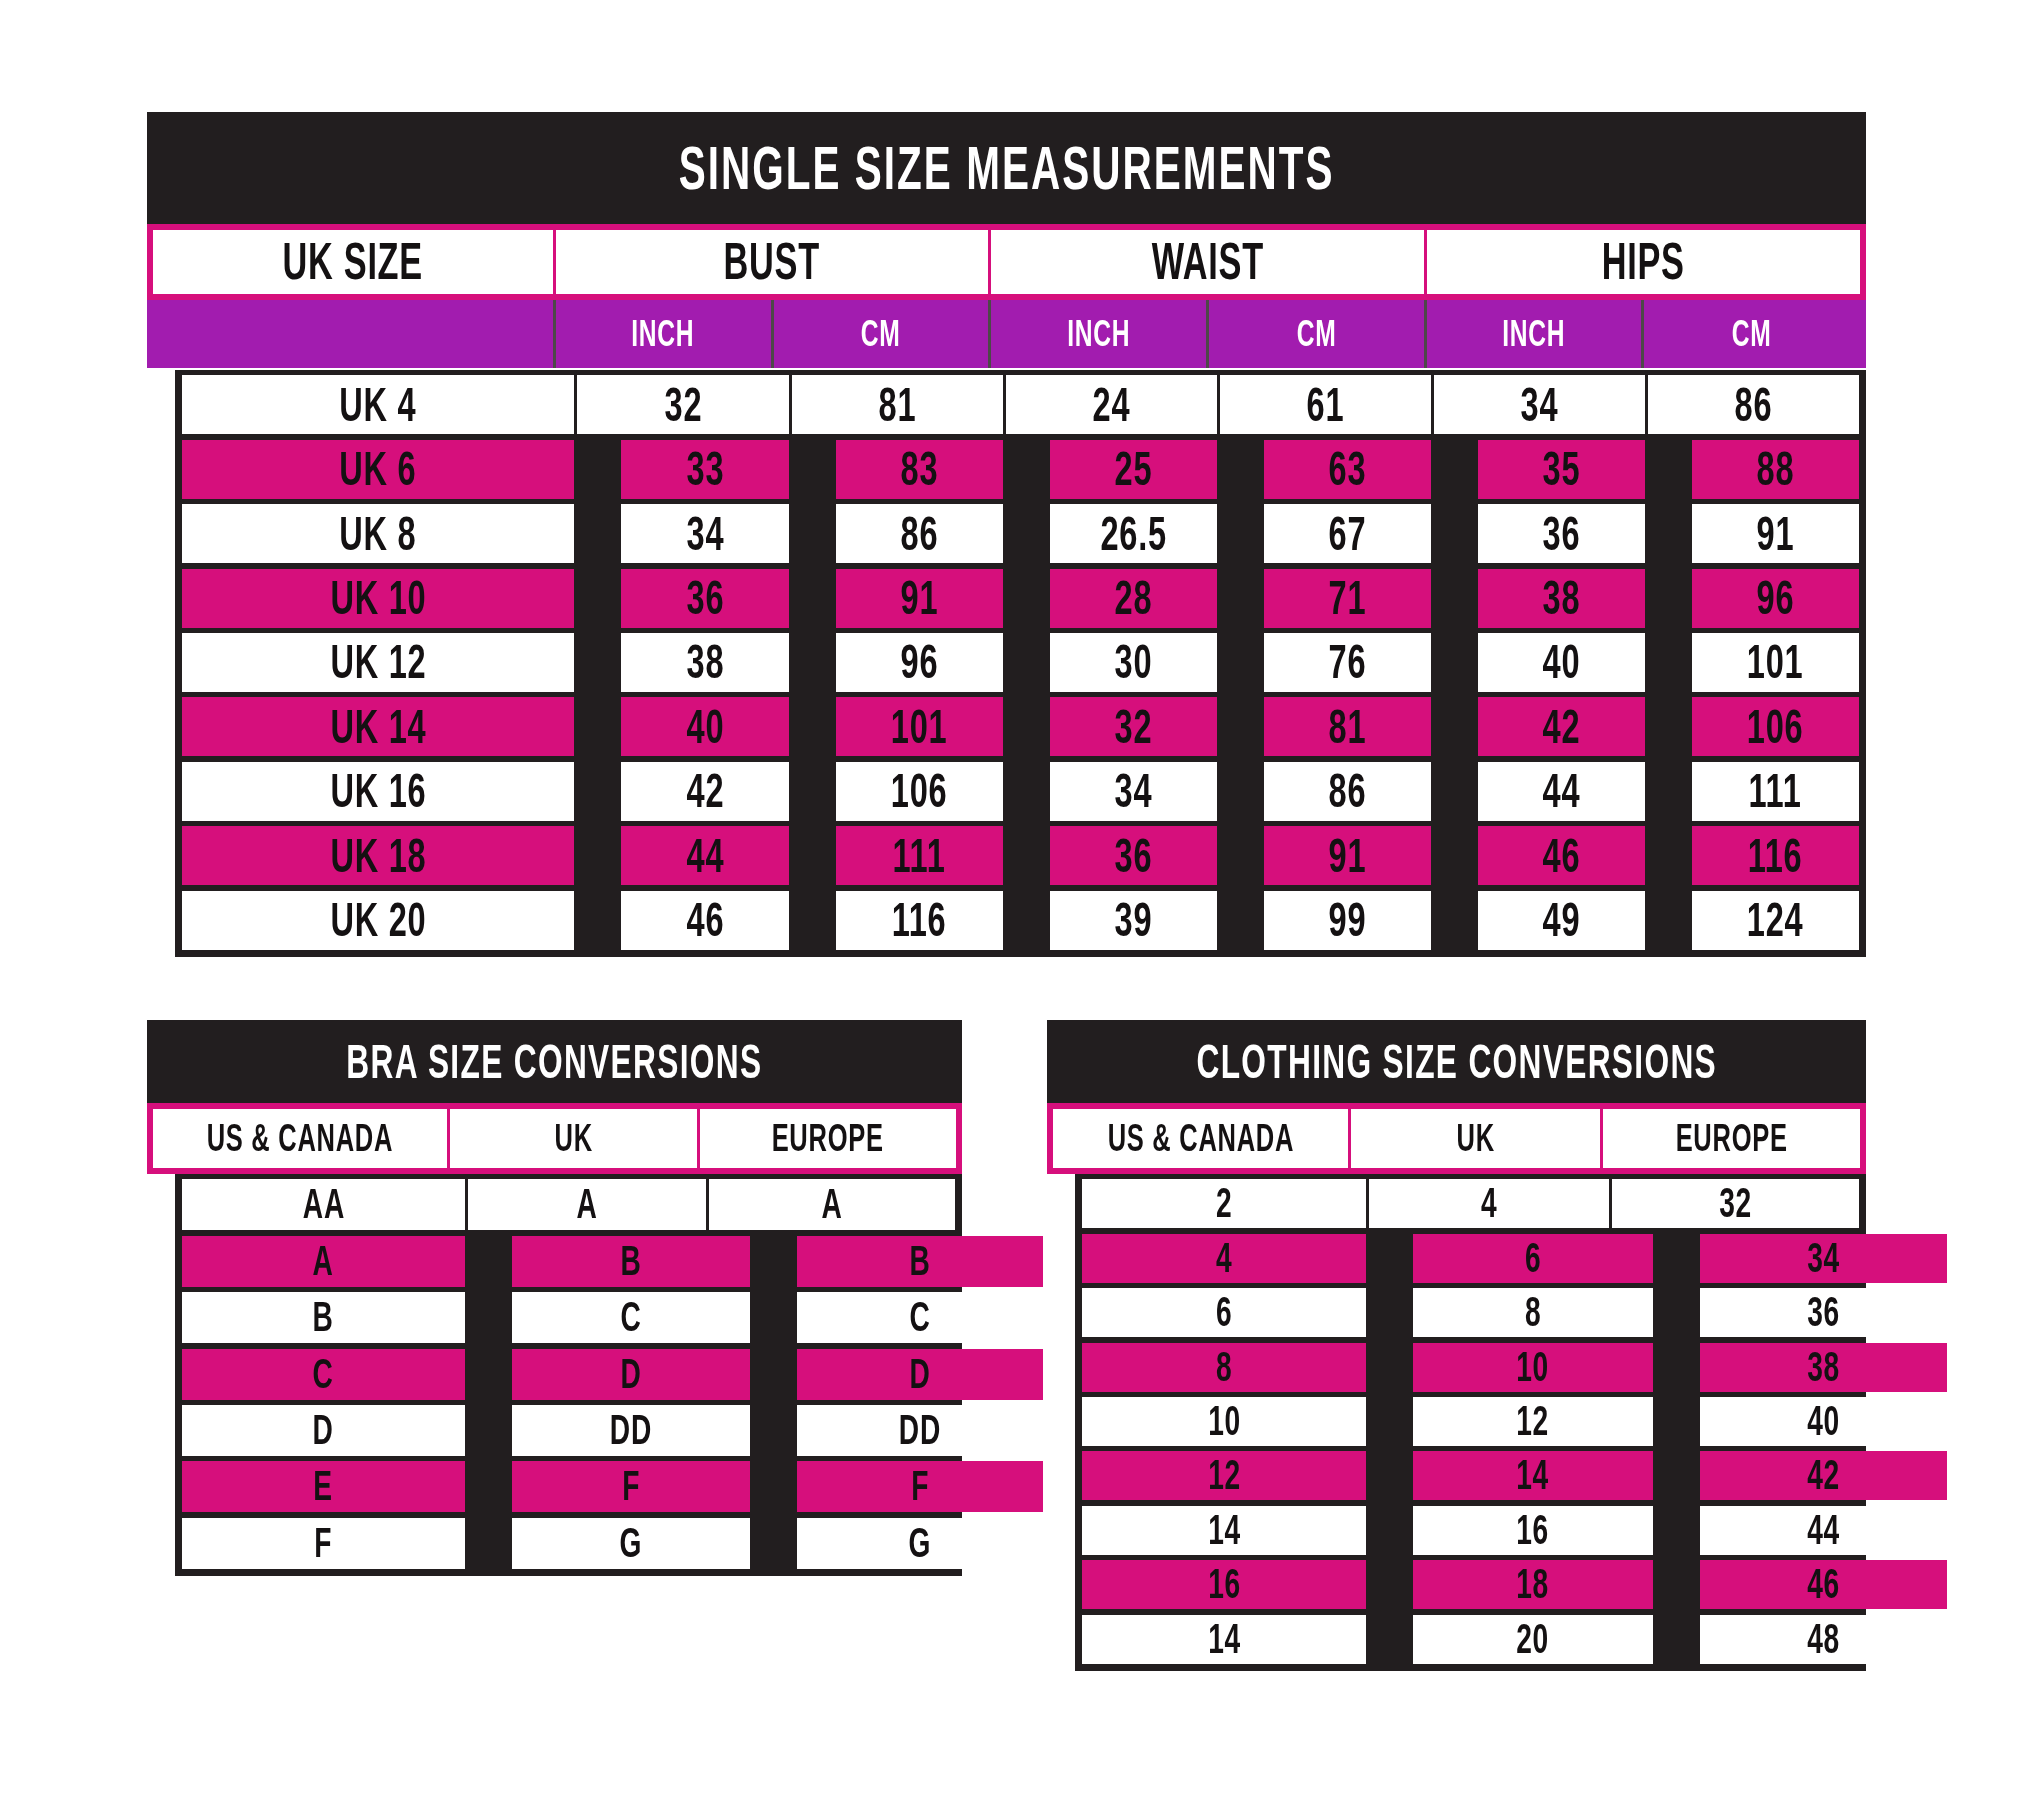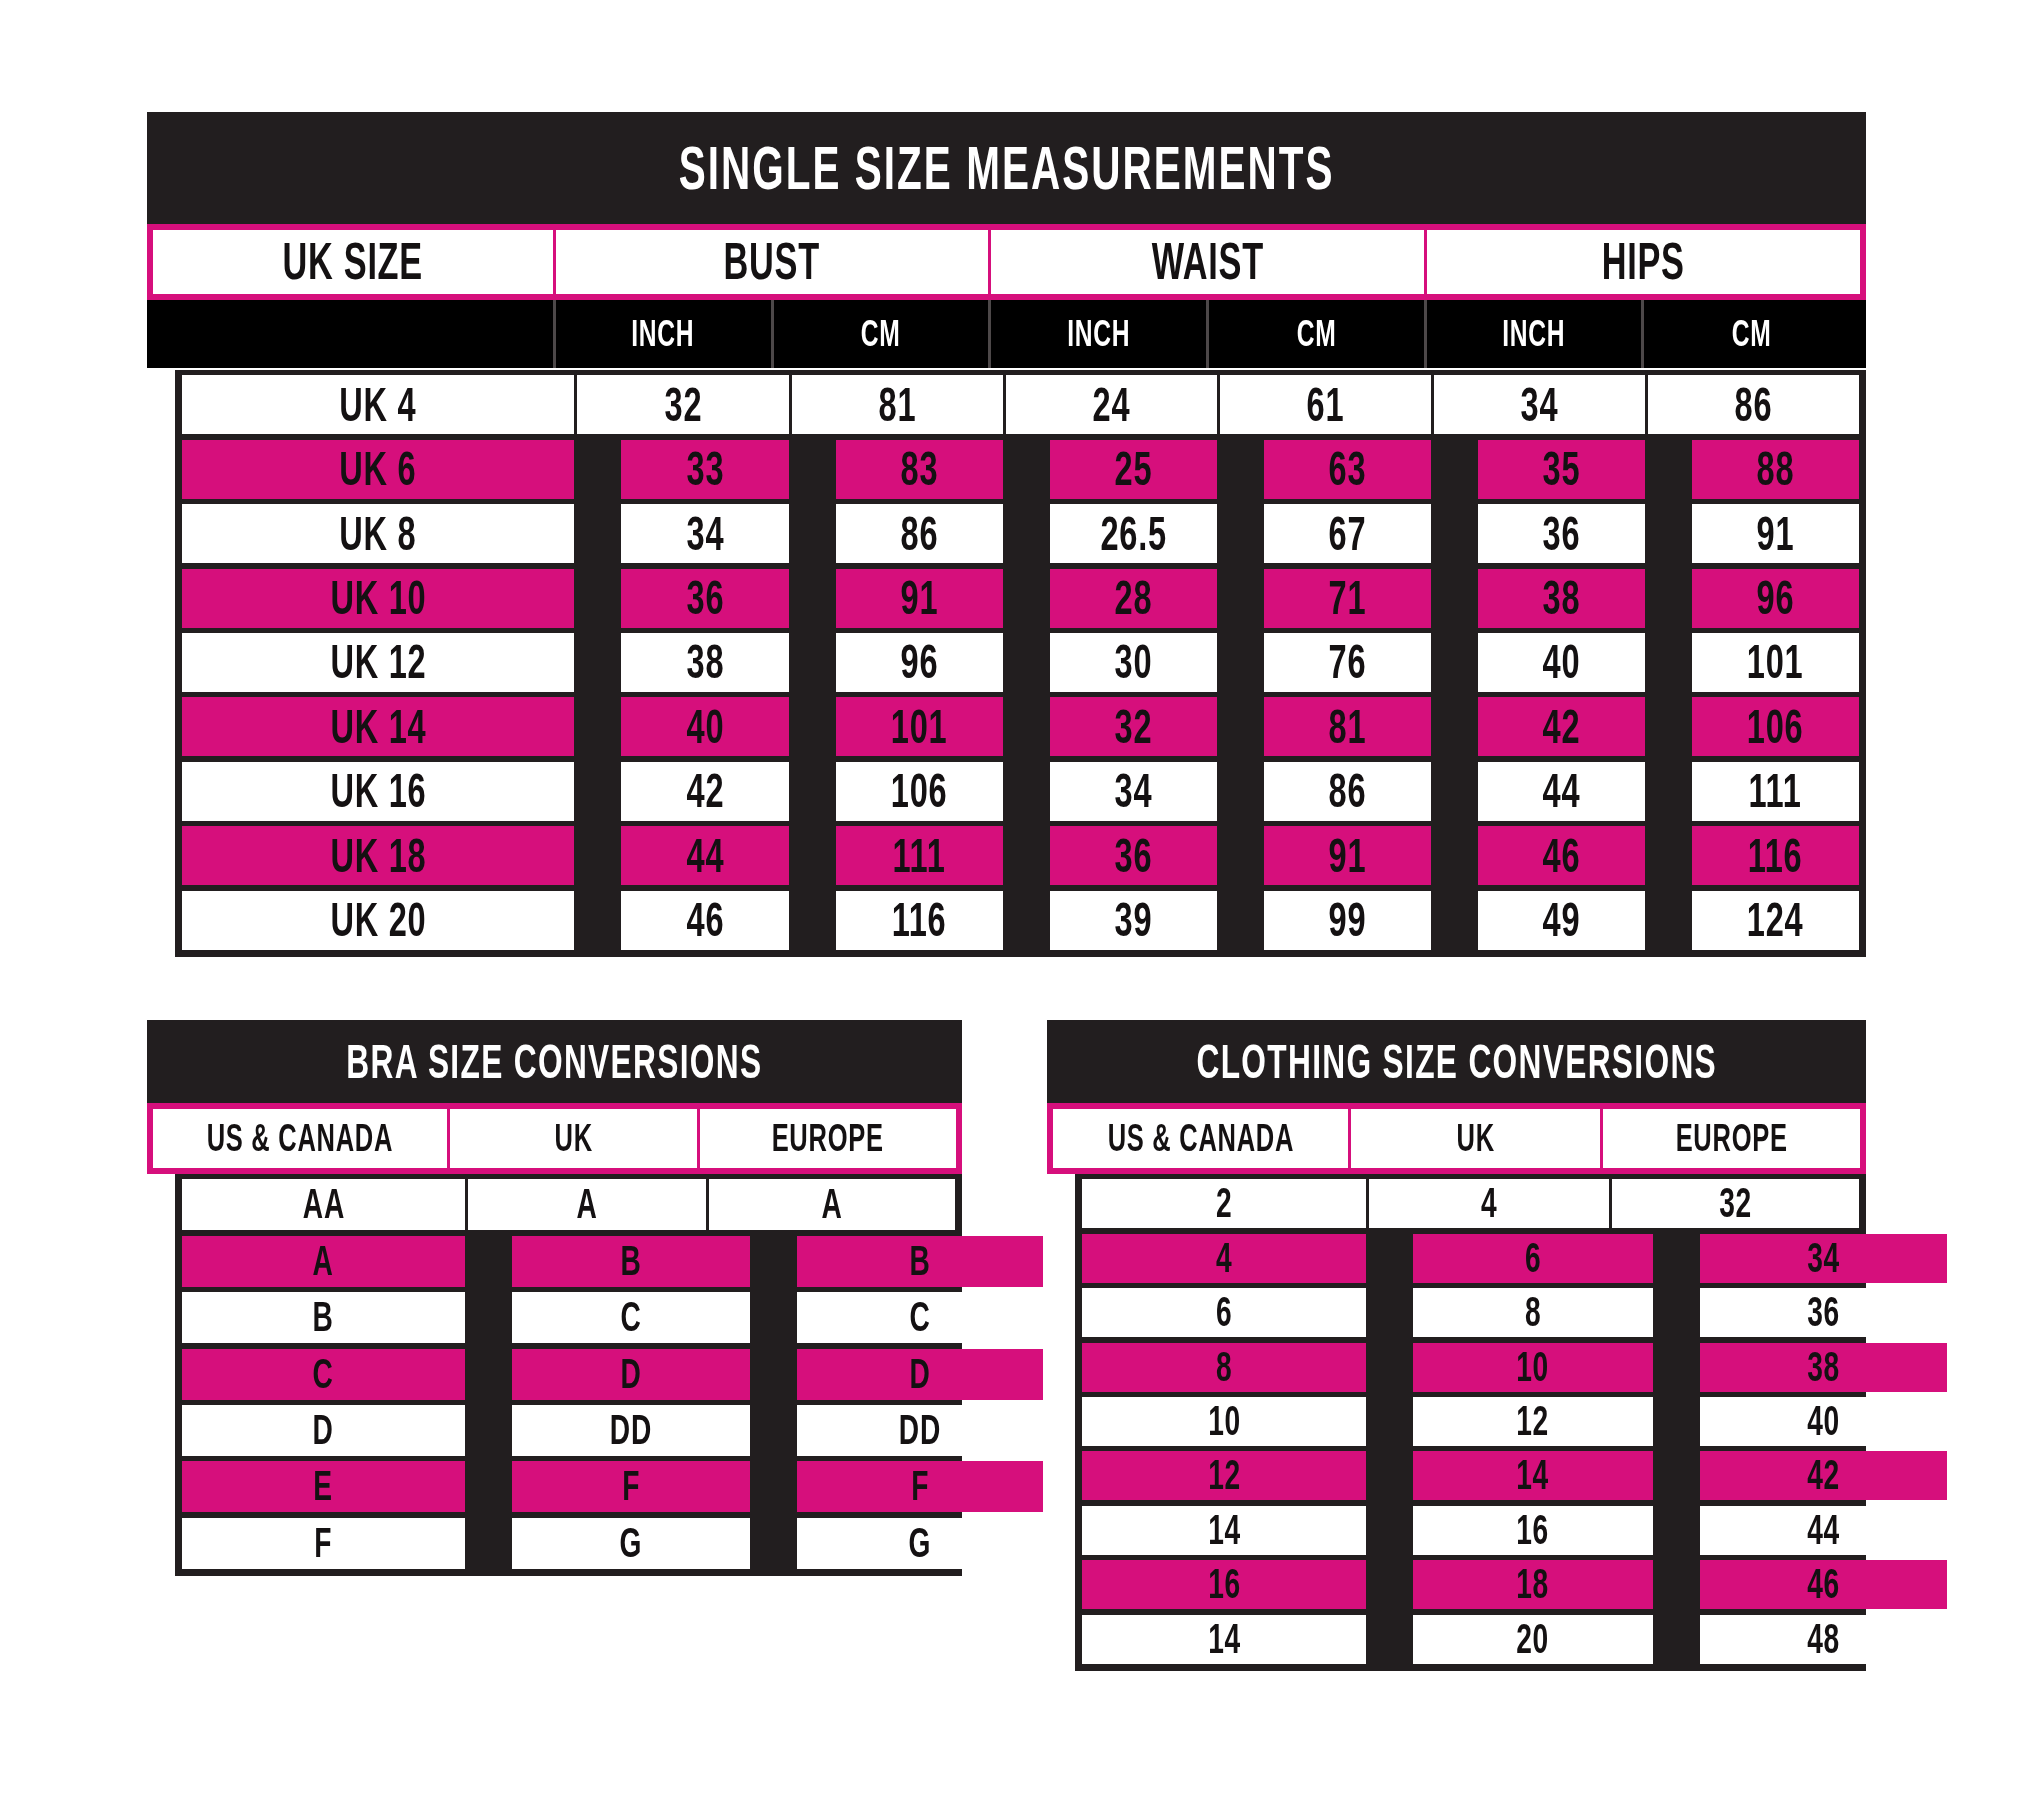--- a/index.html
+++ b/index.html
@@ -28,21 +28,21 @@
   #bra .pinkhdr,#clothing .pinkhdr{height:71px;}
   .phgrid{display:grid;height:100%;}
   #main .phgrid{grid-template-columns:23.4% 1fr 1fr 1fr;}
   #bra .phgrid,#clothing .phgrid{grid-template-columns:36.6% 31.2% 32.2%;}
   .phgrid .cell{background:#ffffff;display:flex;align-items:center;justify-content:center;}
   .phgrid .cell + .cell{border-left:3.9px solid #d60f7c;}
   #main .phgrid .t{font-size:39px;}
   #bra .phgrid .t,#clothing .phgrid .t{font-size:29px;}
 
   
-  .unitrow{background:#000000;height:70px;display:grid;grid-template-columns:23.4% 1fr 1fr 1fr 1fr 1fr 1fr;
+  .unitrow{background:#a21caf;height:70px;display:grid;grid-template-columns:23.4% 1fr 1fr 1fr 1fr 1fr 1fr;
            padding:0 7px;box-sizing:border-box;border-bottom:2.3px solid #ffffff;}
   .unitrow .cell{display:flex;align-items:center;justify-content:center;}
   .unitrow .cell + .cell{border-left:3.1px solid #4d4849;}
   .unitrow .t{color:#ffffff;font-size:28px;}
 
   
   .databody{background:#221e1f;padding:5.4px 7px 7.7px 7px;margin-left:28px;}
   .drow{display:grid;}
   .drow + .drow{margin-top:5.4px;gap:44px;}
   #main .drow{grid-template-columns:23.4% 1fr 1fr 1fr 1fr 1fr 1fr;height:59px;}

